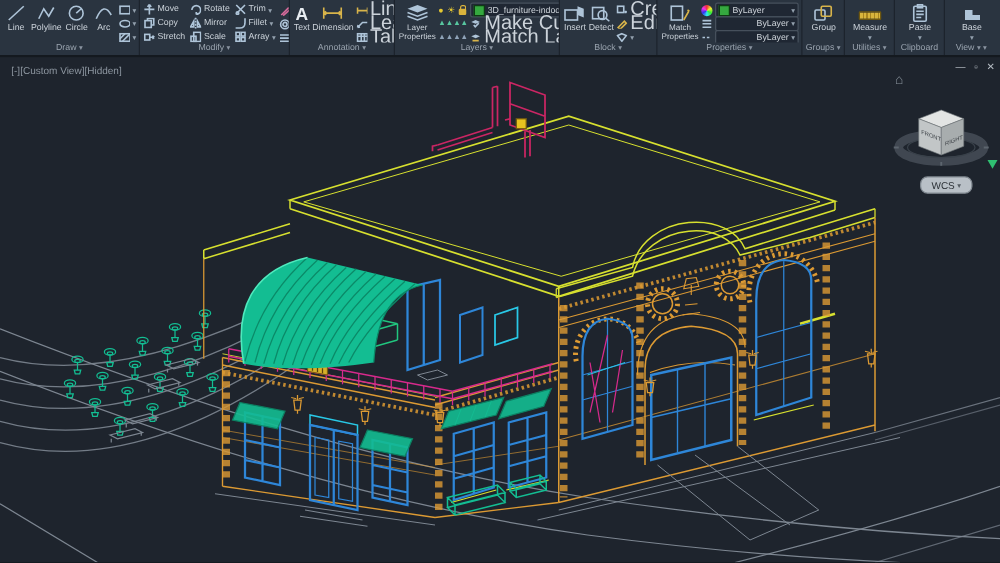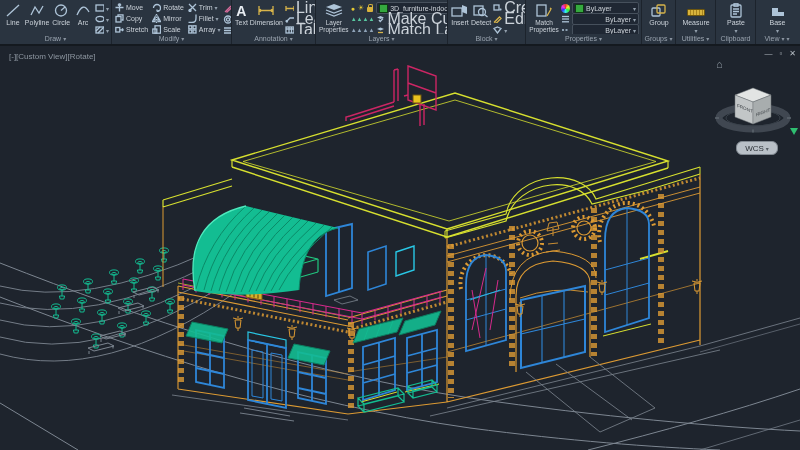--- a/index.html
+++ b/index.html
@@ -318,21 +318,21 @@
               <path d="M316,223 Q278,257 264,291"></path>
             <path d="M324,225 Q286,259 271,291"></path>
               <path d="M332,227 Q294,260 279,290"></path>
             <path d="M338,228 C310,234 301,260 299,290"></path>
           </g>
           <path d="M195,291 C187,247 202,216 246,206" stroke="#4fe9bd" stroke-width="1.3" fill="none"></path>
         </g>
       </g>
     </svg>
 
-    <div class="vp-label">[-][Custom View][Rotate]</div>
+    <div class="vp-label">[-][Custom View][Hidden]</div>
     <div class="win-controls">
       <span>—</span>
       <span>▫</span>
       <span>✕</span>
     </div>
     <div class="home">⌂</div>
 
     <svg class="cube-wrap" width="800" height="450">
       <ellipse cx="753" cy="118" rx="34" ry="11" fill="none" stroke="#424a53" stroke-width="7" opacity=".95"></ellipse>
       <ellipse cx="753" cy="118" rx="27" ry="8" fill="none" stroke="#39414a" stroke-width="1"></ellipse>

